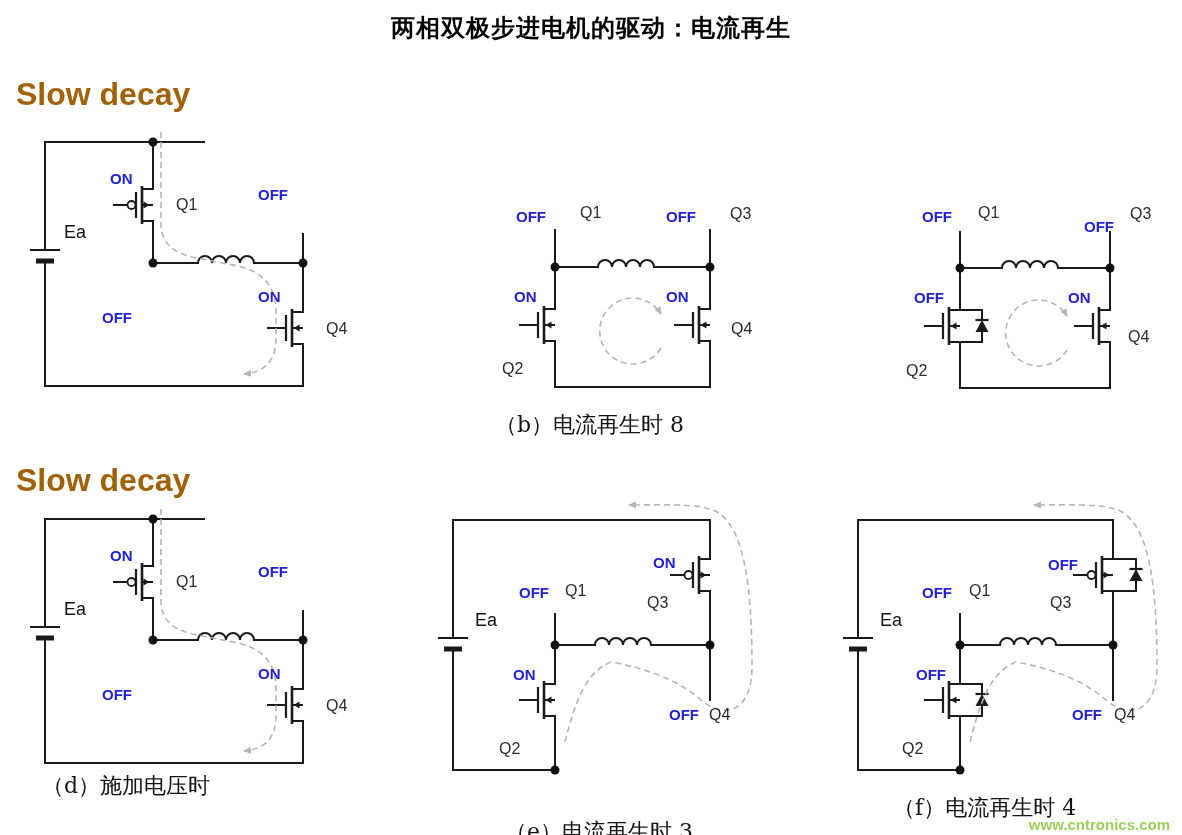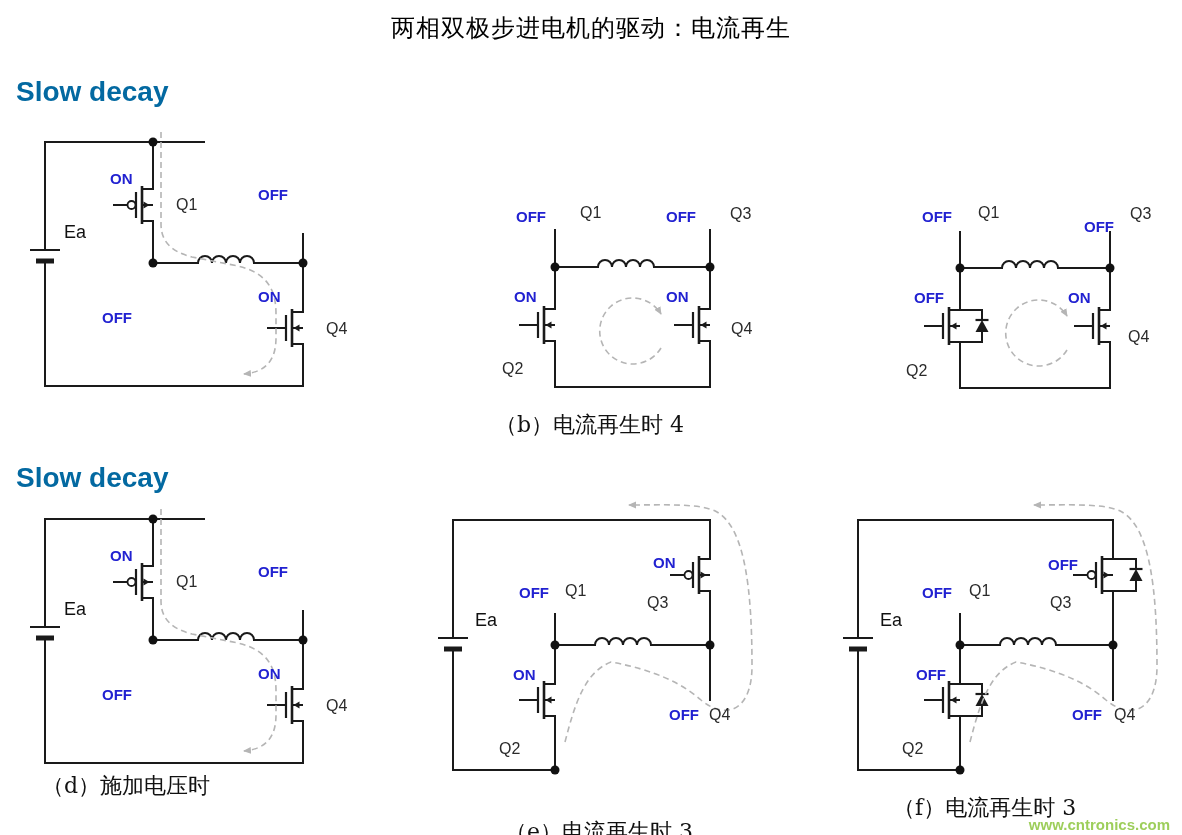--- a/index.html
+++ b/index.html
@@ -4,26 +4,26 @@
 <style>
   html, body { margin:0; padding:0; }
   body {
     width:1182px; height:835px; background:#ffffff;
     font-family:"Liberation Sans", sans-serif;
     position:relative; overflow:hidden;
   }
   .page { position:absolute; left:0; top:0; width:1182px; height:835px; background:#fff; }
   .title {
     position:absolute; top:12px; left:0; width:100%; text-align:center;
-    font-family:"DejaVu Serif", serif; font-size:24px; font-weight:normal; color:#000;
+    font-family:"DejaVu Serif", serif; font-size:24px; font-weight:bold; color:#000;
     letter-spacing:1px;
   }
   .decay-heading {
     position:absolute; font-family:"Liberation Sans", sans-serif;
-    font-size:28px; font-weight:600; color:#0369a1;
+    font-size:32px; font-weight:600; color:#a16207;
   }
   #slow-heading { left:16px; top:76px; }
   #fast-heading { left:16px; top:462px; }
   .caption {
     position:absolute; font-family:"DejaVu Serif", serif;
     font-size:22px; color:#111;
   }
   #caption-a { left:42px;  top:398px; }
   #caption-b { left:495px; top:410px; }
   #caption-c { left:888px; top:412px; }
@@ -287,19 +287,19 @@
     <text class="state" x="96" y="100">OFF</text>
     <text class="qlabel" x="143" y="98">Q1</text>
     <text class="state" x="222" y="72">OFF</text>
     <text class="qlabel" x="224" y="110">Q3</text>
     <text class="state" x="90" y="182">OFF</text>
     <text class="qlabel" x="76" y="256">Q2</text>
     <text class="state" x="246" y="222">OFF</text>
     <text class="qlabel" x="288" y="222">Q4</text>
   </svg>
 
-  <div class="caption" id="caption-b">（b）电流再生时 4</div>
+  <div class="caption" id="caption-b">（b）电流再生时 8</div>
   <div class="caption" id="caption-d">（d）施加电压时</div>
   <div class="caption" id="caption-e">（e）电流再生时 3</div>
-  <div class="caption" id="caption-f">（f）电流再生时 3</div>
+  <div class="caption" id="caption-f">（f）电流再生时 4</div>
 
   <div class="watermark">www.cntronics.com</div>
 </div>
 
 </body></html>

